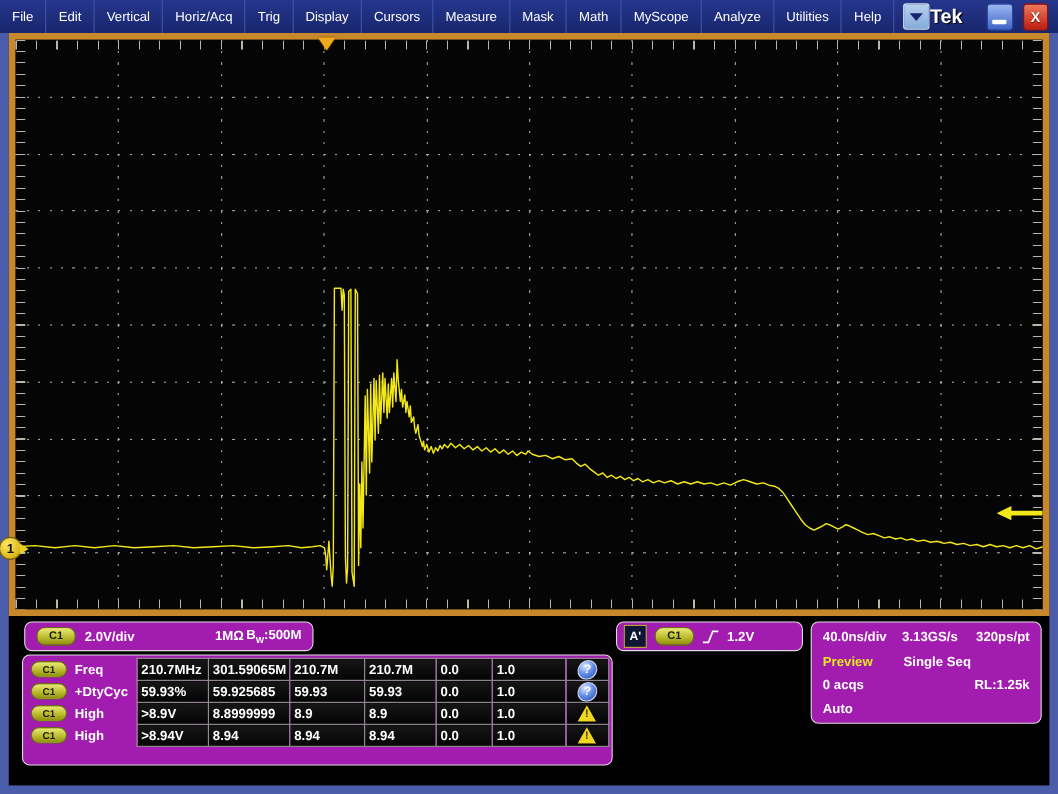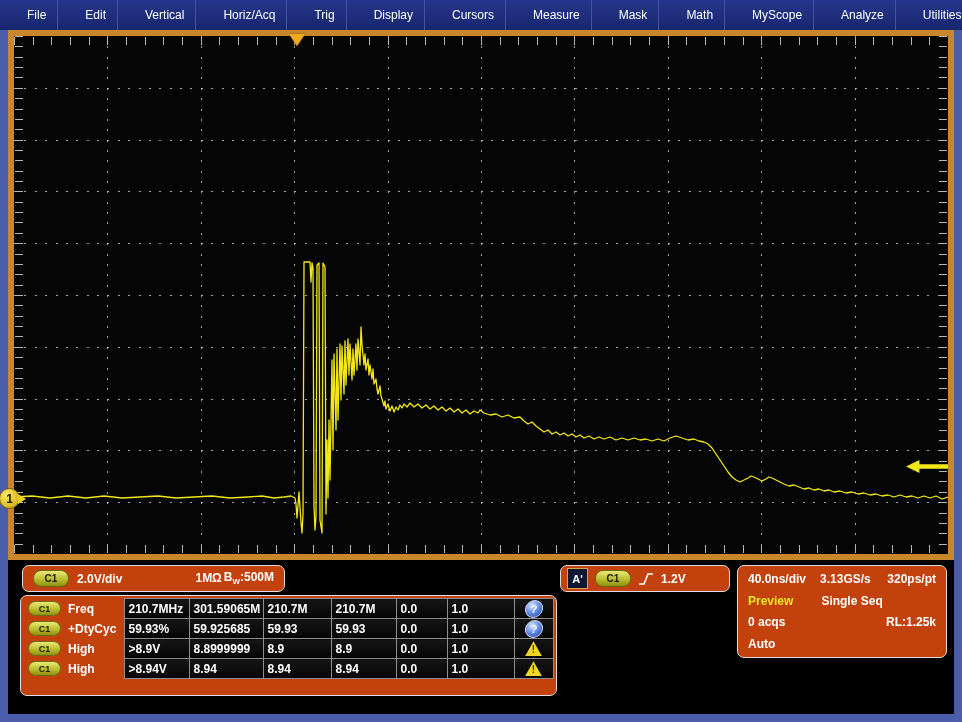--- a/index.html
+++ b/index.html
@@ -3,21 +3,21 @@
 <meta charset="utf-8">
 <style>
   html,body{margin:0;padding:0;background:#222;}
   .screen{position:relative;width:962px;height:722px;background:#4a5caa;overflow:hidden;
           font-family:"Liberation Sans",sans-serif;-webkit-font-smoothing:antialiased;}
 
   
   .menubar{position:absolute;top:0;left:0;width:962px;height:30px;
            background:linear-gradient(#26368c,#18266e);display:flex;align-items:stretch;z-index:30;}
   .mitem{display:flex;align-items:center;padding:0 11px;color:#fff;font-size:12px;
-         border-right:1px solid #4254a6;cursor:default;white-space:nowrap;margin-left:16px;}
+         border-right:1px solid #4254a6;cursor:default;white-space:nowrap;}
   .dropbtn{align-self:center;margin-left:8px;width:28px;height:22px;border-radius:3px;
            background:linear-gradient(#b8d0ec,#84aadc);border:1px solid #d0e0f4;
            display:flex;align-items:center;justify-content:center;}
   .dtri{width:0;height:0;border-left:6px solid transparent;border-right:6px solid transparent;
         border-top:7px solid #17266c;}
   .mspacer{flex:1;}
   .teklogo{align-self:center;color:#fff;font-size:18px;font-weight:bold;letter-spacing:0px;
            margin-right:22px;text-shadow:1px 1px 1px #000;}
   .winbtn{align-self:center;width:27px;height:23px;border-radius:4px;margin-right:9px;
           display:flex;align-items:center;justify-content:center;}
@@ -52,21 +52,21 @@
       background:radial-gradient(circle at 35% 30%,#ffe860,#d8b820 70%,#a07808);
       border:1px solid #7a5a08;color:#1a1000;font-size:12px;font-weight:bold;
       display:flex;align-items:center;justify-content:center;}
   .chmarker-arrow{width:0;height:0;border-top:5px solid transparent;border-bottom:5px solid transparent;
       border-left:8px solid #e8d020;margin-left:-2px;}
   .levelarrow{position:absolute;right:0;width:42px;height:13px;background:#f2e818;z-index:7;
       clip-path:polygon(0 50%,32% 0,32% 33%,100% 33%,100% 67%,32% 67%,32% 100%);}
 
   
   .bottombar{position:absolute;top:560px;left:8px;width:946px;height:154px;background:#000;z-index:10;}
-  .panel{position:absolute;border:1px solid #dcdcdc;border-radius:7px;background:#c2410c;
+  .panel{position:absolute;border:1px solid #dcdcdc;border-radius:7px;background:#a21caf;
          color:#fff;font-weight:bold;font-size:12px;}
   .chpanel{left:14px;top:5px;width:263px;height:27px;display:flex;align-items:center;gap:8px;padding:0 10px;box-sizing:border-box;}
   .imped{margin-left:auto;display:flex;align-items:center;gap:2px;}
   sub{font-size:8px;}
   .c1badge{display:inline-flex;align-items:center;justify-content:center;
       width:34px;height:15px;border-radius:8px;flex:none;
       background:linear-gradient(#eaea78,#b8b828 60%,#909010);border:1px solid #6a6a18;
       color:#1c1c00;font-size:10px;font-weight:bold;}
   .trigpanel{left:552px;top:5px;width:170px;height:27px;display:flex;align-items:center;gap:7px;padding:0 6px;box-sizing:border-box;}
   .abox{width:19px;height:19px;border:1px solid #d8a848;background:#0e1634;color:#fff;

